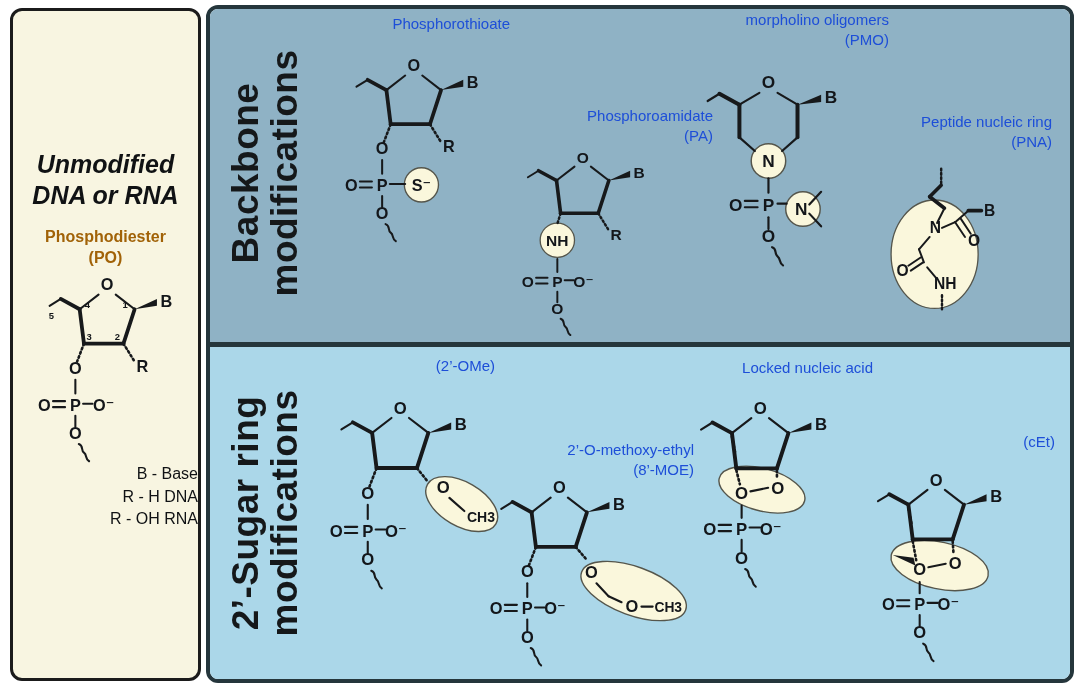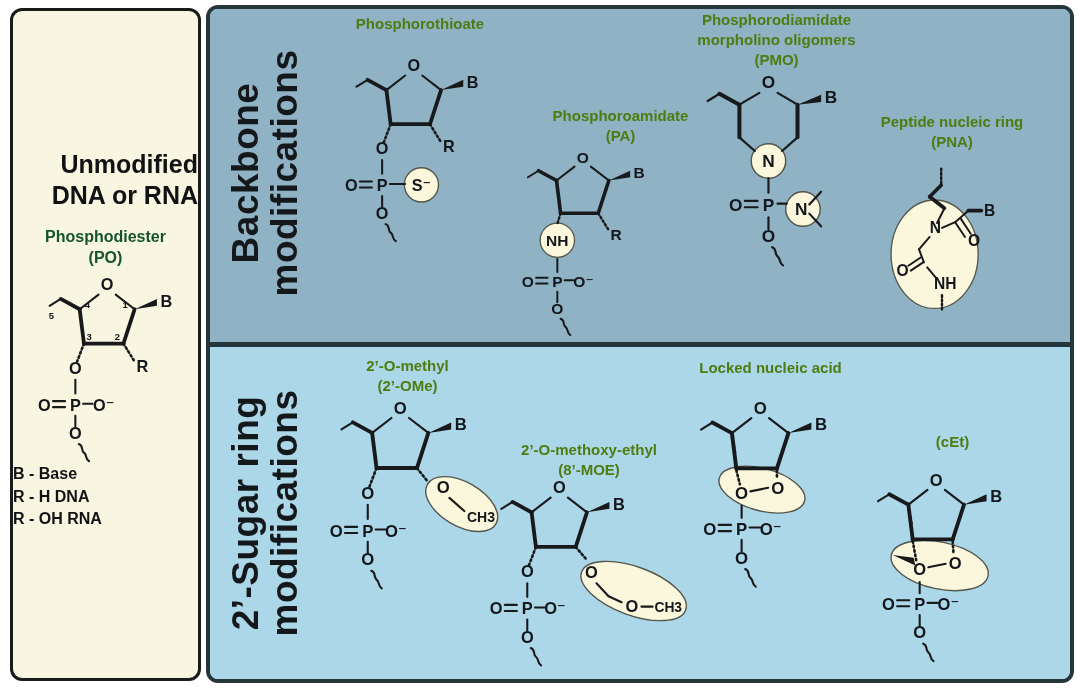--- a/index.html
+++ b/index.html
@@ -18,30 +18,30 @@
   .sugar-sec{flex:1;background:var(--sugar_bg);}
 
   
   .vheader{position:absolute;width:340px;height:84px;transform:rotate(-90deg);
     text-align:center;font-weight:700;font-size:37px;line-height:1.06;
     color:#15181a;letter-spacing:.5px;}
   .vheader-backbone{left:98px;top:131px;}
   .vheader-sugar{left:98px;top:471px;}
 
   
-  .lp-title{position:absolute;top:138px;left:0;width:100%;text-align:right;
-    font-weight:700;font-size:25px;line-height:1.22;color:#101214;}
+  .lp-title{position:absolute;top:138px;left:0;width:100%;text-align:center;
+    font-weight:700;font-size:25px;line-height:1.22;color:#101214;font-style:italic;}
   .lp-sub{position:absolute;top:216px;left:0;width:100%;text-align:center;
-    font-weight:700;font-size:16px;line-height:1.3;color:#14532d;}
-  .lp-legend{position:absolute;top:452px;left:0;width:100%;text-align:left;
-    font-weight:700;font-size:16px;line-height:1.42;color:#101214;}
+    font-weight:700;font-size:16px;line-height:1.3;color:#a16207;}
+  .lp-legend{position:absolute;top:452px;left:0;width:100%;text-align:right;
+    font-weight:400;font-size:16px;line-height:1.42;color:#101214;}
 
   
-  .card-title{position:absolute;text-align:center;font-weight:700;font-size:15px;
-    line-height:1.32;color:#4d7c0f;}
+  .card-title{position:absolute;text-align:right;font-weight:400;font-size:15px;
+    line-height:1.32;color:#1d4ed8;}
 
   
   svg.struct{position:absolute;overflow:visible;}
   .bond{stroke:#17191b;stroke-width:2.4;fill:none;stroke-linecap:round;}
   .bb{stroke-width:4.4;}
   .hash{stroke-dasharray:2 3.2;stroke-width:3;}
   .wedge{fill:#17191b;stroke:none;}
   .hl{fill:var(--highlight);stroke:#55564c;stroke-width:1.6;}
   .atom{font-family:"Liberation Sans","DejaVu Sans",sans-serif;font-weight:700;
     font-size:19px;fill:#13161a;text-anchor:middle;}
@@ -181,21 +181,20 @@
     <text class="atom" x="153" y="39">B</text>
     <text class="atom" x="125" y="115">R</text>
     <text class="atom" x="53" y="122">NH</text>
     <text class="atom" x="53" y="172">P</text>
     <text class="atom" x="17" y="172">O</text>
     <text class="atom" x="85" y="172">O⁻</text>
     <text class="atom" x="53" y="205">O</text>
   </svg>
 
   <div class="card-title" style="left:664px;top:10px;width:225px">
-    <div>Phosphorodiamidate</div>
     <div>morpholino oligomers</div>
     <div>(PMO)</div>
   </div>
   <svg class="struct" viewBox="0 0 178 228" style="left:692px;top:72px;width:162px;height:207px">
     <circle class="hl" cx="84" cy="98" r="19"></circle>
     <circle class="hl" cx="122" cy="151" r="19"></circle>
     <g>
       <line class="bond" x1="94" y1="23" x2="116" y2="36"></line>
       <line class="bond" x1="74" y1="23" x2="52" y2="36"></line>
       <line class="bond bb" x1="116" y1="36" x2="116" y2="72"></line>
@@ -247,21 +246,20 @@
       <line class="bond hash" x1="85" y1="172" x2="85" y2="189"></line>
     </g>
     <text class="atom" x="77" y="96">N</text>
     <text class="atom" x="124" y="112">O</text>
     <text class="atom" x="143" y="75">B</text>
     <text class="atom" x="37" y="148">O</text>
     <text class="atom" x="89" y="164">NH</text>
   </svg>
 
   <div class="card-title" style="left:320px;top:356px;width:175px">
-    <div>2’-O-methyl</div>
     <div>(2’-OMe)</div>
   </div>
   <svg class="struct" viewBox="0 0 205 222" style="left:330px;top:396px;width:180px;height:195px">
     <ellipse class="hl" cx="150" cy="123" rx="45" ry="25" transform="rotate(30 150 123)"></ellipse>
     <g>
       <line class="bond" x1="70" y1="25" x2="48" y2="42"></line>
       <line class="bond" x1="90" y1="25" x2="112" y2="42"></line>
       <line class="bond bb" x1="112" y1="42" x2="99" y2="82"></line>
       <line class="bond bb" x1="99" y1="82" x2="53" y2="82"></line>
       <line class="bond bb" x1="53" y1="82" x2="48" y2="42"></line>

